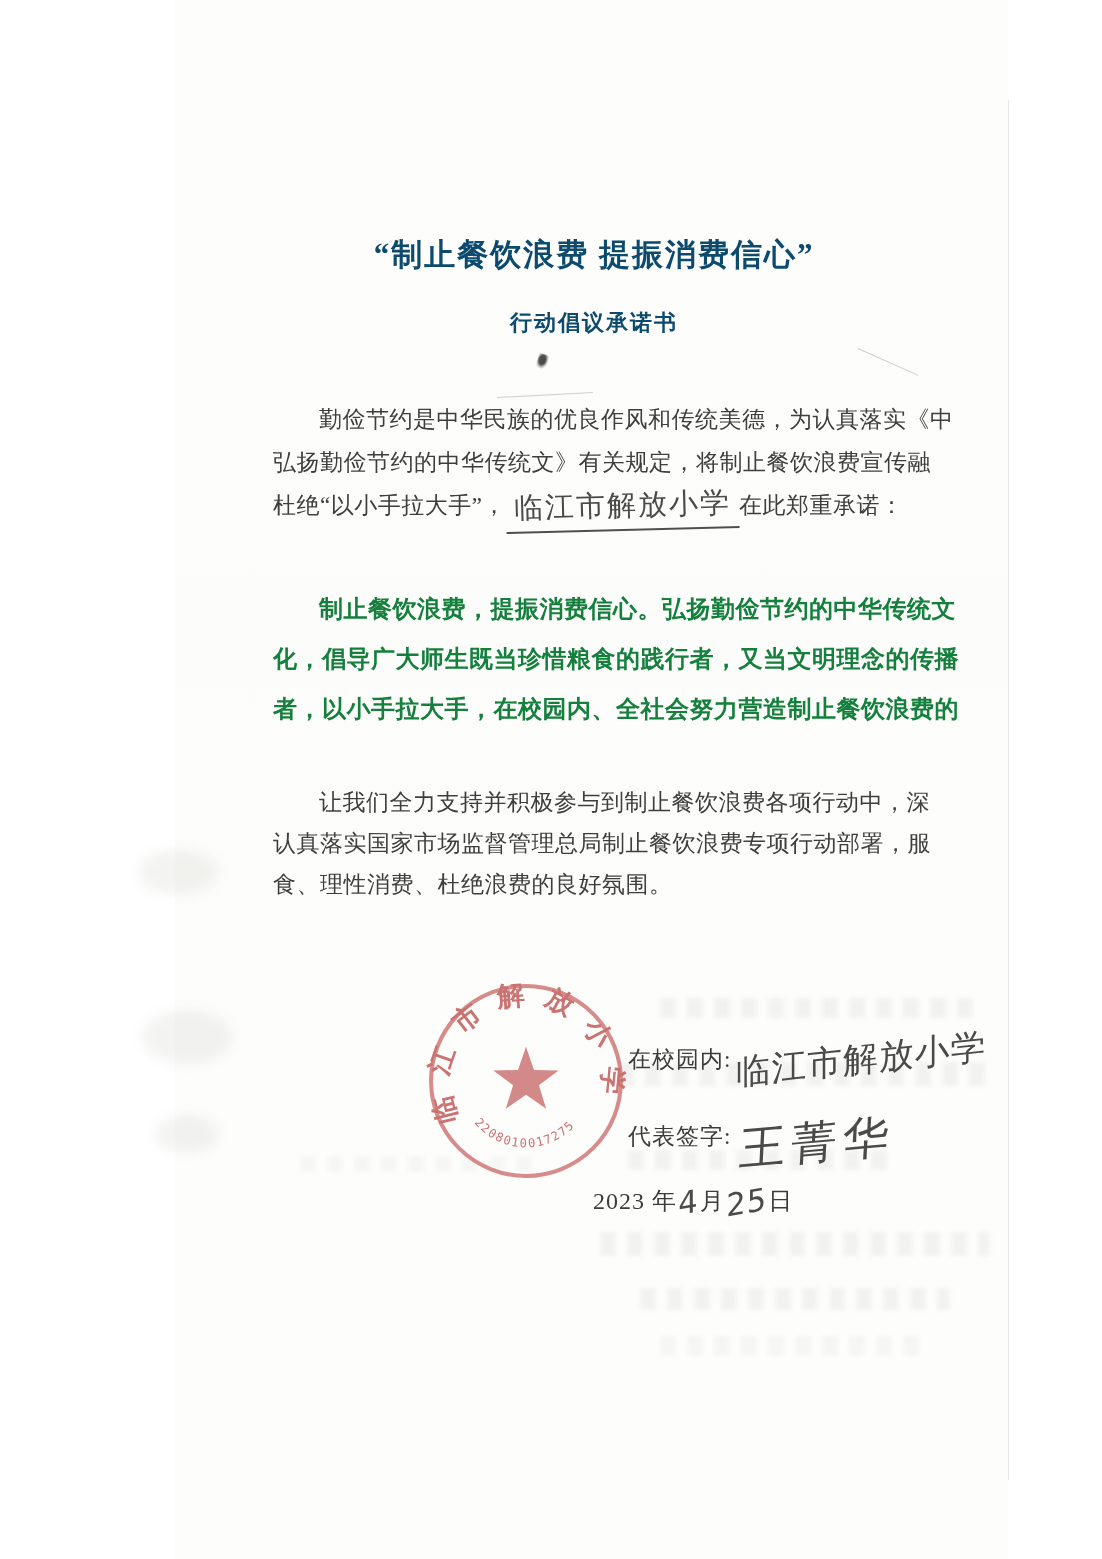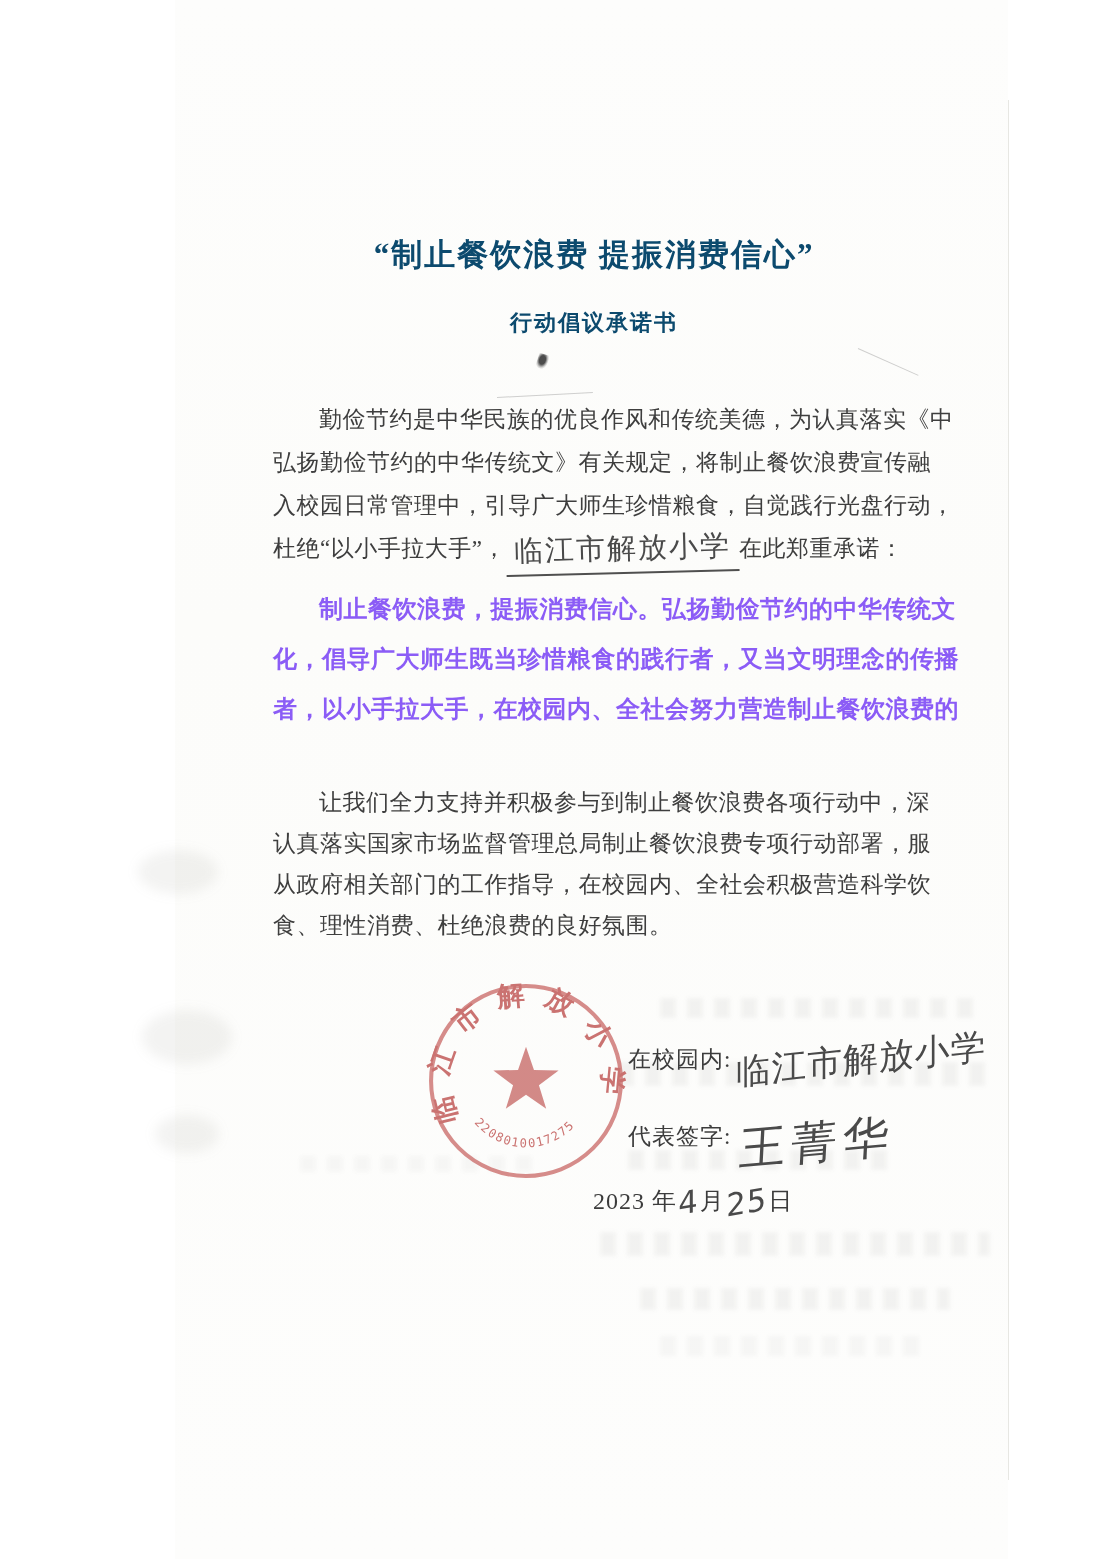--- a/index.html
+++ b/index.html
@@ -26,21 +26,21 @@
   .para{position:absolute;left:273px;width:622px;}
   .line{
     font-size:23px;letter-spacing:0.5px;
     text-align:justify;text-align-last:justify;
     color:#3e3e3e;white-space:nowrap;
   }
   .line.last{text-align-last:left;}
   .indent{padding-left:46px;}
   #p1 .line{height:43px;line-height:43px;}
   #p2{font-family:"Liberation Sans","DejaVu Sans",sans-serif;}
-  #p2 .line{height:50px;line-height:50px;font-weight:bold;font-size:24px;color:#8b5cf6;}
+  #p2 .line{height:50px;line-height:50px;font-weight:bold;font-size:24px;color:#15803d;}
   #p3 .line{height:41px;line-height:41px;}
   .hand{
     font-family:"DejaVu Sans",sans-serif;
     color:#4a4a4a;display:inline-block;
   }
   .hand-school-inline{
     font-size:29px;transform:rotate(-1.5deg);
     border-bottom:2px solid #4f4f4f;
     padding:0 8px 2px 8px;letter-spacing:2px;vertical-align:-2px;
   }
@@ -80,34 +80,32 @@
 <div class="title title1">“制止餐饮浪费  提振消费信心”</div>
 <div class="title title2">行动倡议承诺书</div>
 
 <div class="speck"></div>
 <div class="scratch" style="left:497px;top:397px;width:96px;transform:rotate(-3deg);"></div>
 <div class="scratch" style="left:858px;top:348px;width:66px;transform:rotate(24deg);"></div>
 
 <div id="p1" class="para" style="top:398px;">
   <div class="line indent">勤俭节约是中华民族的优良作风和传统美德，为认真落实《中</div>
   <div class="line">弘扬勤俭节约的中华传统文》有关规定，将制止餐饮浪费宣传融</div>
-  <div class="line">入校园日常管理中，引导广大师生珍惜粮食，自觉践行光盘行动，</div>
   <div class="line last"><span>杜绝“以小手拉大手”，</span><span class="hand hand-school-inline">临江市解放小学</span><span>在此郑重承诺：</span></div>
 </div>
 
 <div id="p2" class="para" style="top:584px;">
   <div class="line indent">制止餐饮浪费，提振消费信心。弘扬勤俭节约的中华传统文</div>
   <div class="line">化，倡导广大师生既当珍惜粮食的践行者，又当文明理念的传播</div>
   <div class="line">者，以小手拉大手，在校园内、全社会努力营造制止餐饮浪费的</div>
 </div>
 
 <div id="p3" class="para" style="top:782px;">
   <div class="line indent">让我们全力支持并积极参与到制止餐饮浪费各项行动中，深</div>
   <div class="line">认真落实国家市场监督管理总局制止餐饮浪费专项行动部署，服</div>
-  <div class="line">从政府相关部门的工作指导，在校园内、全社会积极营造科学饮</div>
   <div class="line last">食、理性消费、杜绝浪费的良好氛围。</div>
 </div>
 
 <div class="ghost" style="left:660px;top:998px;width:320px;height:20px;"></div>
 <div class="ghost" style="left:618px;top:1062px;width:372px;height:24px;"></div>
 <div class="ghost" style="left:628px;top:1150px;width:270px;height:20px;"></div>
 <div class="ghost" style="left:300px;top:1156px;width:240px;height:16px;opacity:.3;"></div>
 <div class="ghost" style="left:600px;top:1232px;width:390px;height:24px;"></div>
 <div class="ghost" style="left:640px;top:1288px;width:310px;height:22px;"></div>
 <div class="ghost" style="left:660px;top:1336px;width:270px;height:20px;opacity:.35;"></div>

